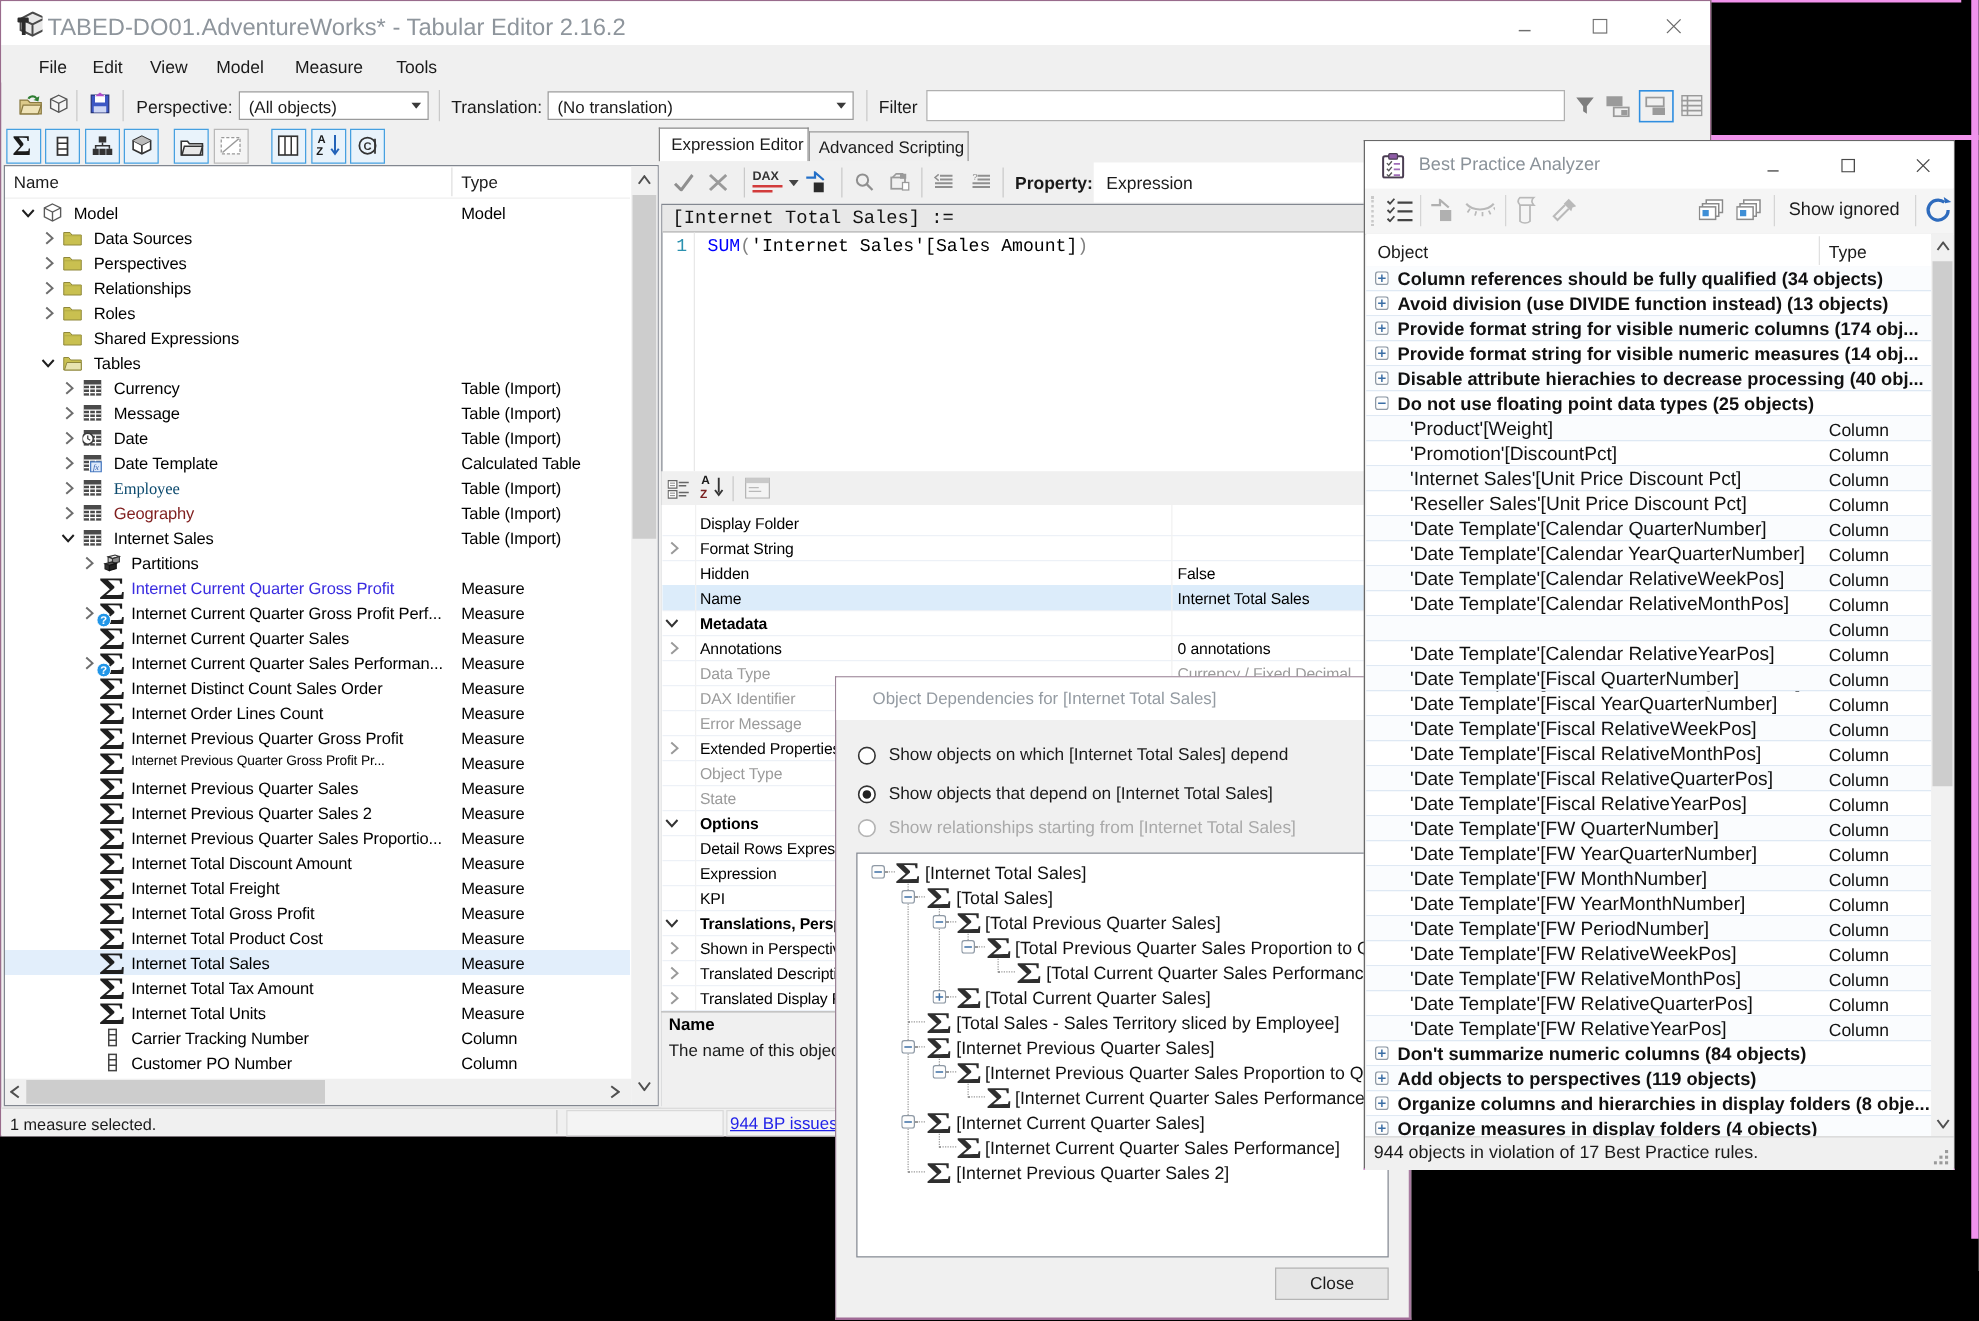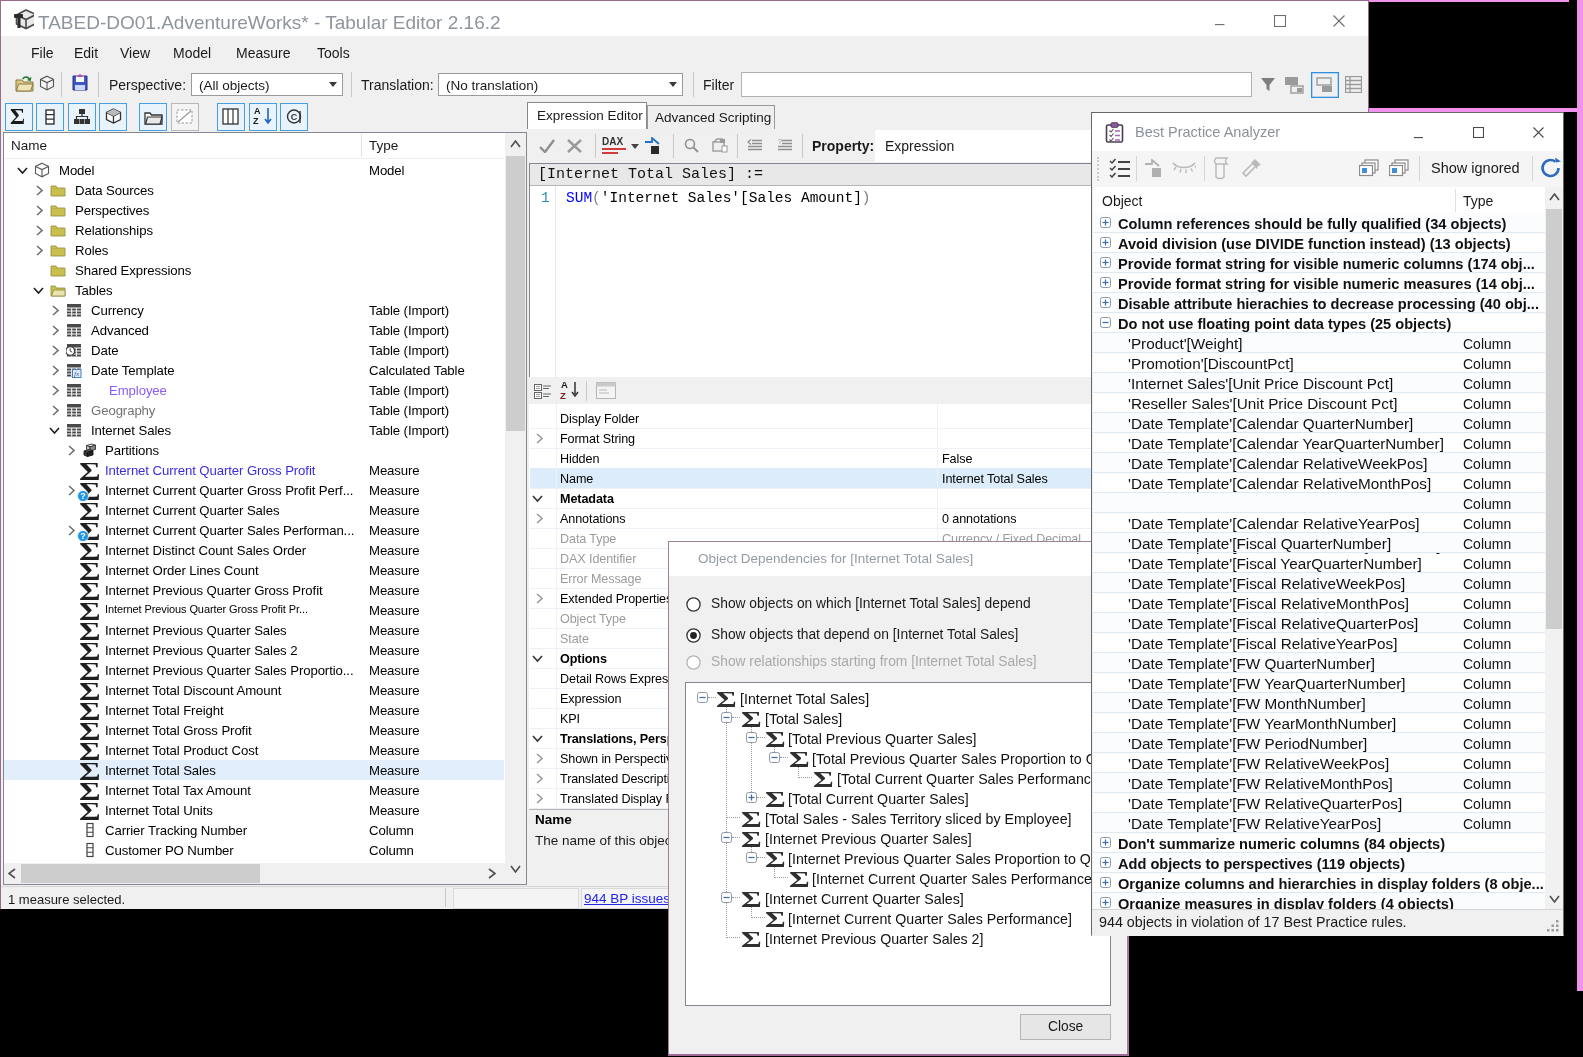--- a/index.html
+++ b/index.html
@@ -218,21 +218,21 @@
 <div class="abs" style="left:90px;top:303px;font-size:13.2px;color:#000;font-weight:400;font-family:'Liberation Sans',sans-serif;white-space:nowrap;line-height:1;letter-spacing:-0.1px">Currency</div>
 <div class="abs" style="left:368px;top:303px;font-size:13.2px;color:#000;font-weight:400;font-family:'Liberation Sans',sans-serif;white-space:nowrap;line-height:1;letter-spacing:-0.1px">Table (Import)</div>
 <svg class="abs" style="left:50px;top:324px" width="9" height="11">
       <path d="M2 1 L7 5.5 L2 10" fill="none" stroke="#6e6e6e" stroke-width="1.6"></path>
     </svg>
 <svg class="abs" style="left:65px;top:321px" width="16" height="16">
       <rect x="1" y="2" width="14" height="12.5" fill="#4a4a4a"></rect>
       <path d="M1 6 h14 M1 9 h14 M1 12 h14" stroke="#fff" stroke-width="1"></path>
       <path d="M5.7 6 v8.5 M10.4 6 v8.5" stroke="#fff" stroke-width="1"></path>
     </svg>
-<div class="abs" style="left:90px;top:323px;font-size:13.2px;color:#000;font-weight:400;font-family:'Liberation Sans',sans-serif;white-space:nowrap;line-height:1;letter-spacing:-0.1px">Advanced</div>
+<div class="abs" style="left:90px;top:323px;font-size:13.2px;color:#000;font-weight:400;font-family:'Liberation Sans',sans-serif;white-space:nowrap;line-height:1;letter-spacing:-0.1px">Message</div>
 <div class="abs" style="left:368px;top:323px;font-size:13.2px;color:#000;font-weight:400;font-family:'Liberation Sans',sans-serif;white-space:nowrap;line-height:1;letter-spacing:-0.1px">Table (Import)</div>
 <svg class="abs" style="left:50px;top:344px" width="9" height="11">
       <path d="M2 1 L7 5.5 L2 10" fill="none" stroke="#6e6e6e" stroke-width="1.6"></path>
     </svg>
 <svg class="abs" style="left:65px;top:341px" width="16" height="16">
       <rect x="1" y="2" width="14" height="12.5" fill="#4a4a4a"></rect>
       <path d="M1 6 h14 M1 9 h14 M1 12 h14" stroke="#fff" stroke-width="1"></path>
       <path d="M5.7 6 v8.5 M10.4 6 v8.5" stroke="#fff" stroke-width="1"></path>
       <circle cx="4.2" cy="9" r="4.4" fill="#fff" stroke="#3a3a3a" stroke-width="1.2"></circle>
       <path d="M4.2 6.4 v2.6 l2 1.2" stroke="#3a3a3a" stroke-width="1" fill="none"></path>
@@ -252,31 +252,31 @@
 <div class="abs" style="left:90px;top:363px;font-size:13.2px;color:#000;font-weight:400;font-family:'Liberation Sans',sans-serif;white-space:nowrap;line-height:1;letter-spacing:-0.1px">Date Template</div>
 <div class="abs" style="left:368px;top:363px;font-size:13.2px;color:#000;font-weight:400;font-family:'Liberation Sans',sans-serif;white-space:nowrap;line-height:1;letter-spacing:-0.1px">Calculated Table</div>
 <svg class="abs" style="left:50px;top:384px" width="9" height="11">
       <path d="M2 1 L7 5.5 L2 10" fill="none" stroke="#6e6e6e" stroke-width="1.6"></path>
     </svg>
 <svg class="abs" style="left:65px;top:381px" width="16" height="16">
       <rect x="1" y="2" width="14" height="12.5" fill="#4a4a4a"></rect>
       <path d="M1 6 h14 M1 9 h14 M1 12 h14" stroke="#fff" stroke-width="1"></path>
       <path d="M5.7 6 v8.5 M10.4 6 v8.5" stroke="#fff" stroke-width="1"></path>
     </svg>
-<div class="abs" style="left:108px;top:383px;font-size:13.2px;color:#8b5cf6;font-weight:400;font-family:Liberation Sans, sans-serif;white-space:nowrap;line-height:1;letter-spacing:-0.1px">Employee</div>
+<div class="abs" style="left:90px;top:383px;font-size:13.2px;color:#0c4a6e;font-weight:400;font-family:Liberation Serif, serif;white-space:nowrap;line-height:1;letter-spacing:-0.1px">Employee</div>
 <div class="abs" style="left:368px;top:383px;font-size:13.2px;color:#000;font-weight:400;font-family:'Liberation Sans',sans-serif;white-space:nowrap;line-height:1;letter-spacing:-0.1px">Table (Import)</div>
 <svg class="abs" style="left:50px;top:404px" width="9" height="11">
       <path d="M2 1 L7 5.5 L2 10" fill="none" stroke="#6e6e6e" stroke-width="1.6"></path>
     </svg>
 <svg class="abs" style="left:65px;top:401px" width="16" height="16">
       <rect x="1" y="2" width="14" height="12.5" fill="#4a4a4a"></rect>
       <path d="M1 6 h14 M1 9 h14 M1 12 h14" stroke="#fff" stroke-width="1"></path>
       <path d="M5.7 6 v8.5 M10.4 6 v8.5" stroke="#fff" stroke-width="1"></path>
     </svg>
-<div class="abs" style="left:90px;top:403px;font-size:13.2px;color:#737373;font-weight:400;font-family:'Liberation Sans',sans-serif;white-space:nowrap;line-height:1;letter-spacing:-0.1px">Geography</div>
+<div class="abs" style="left:90px;top:403px;font-size:13.2px;color:#7f1d1d;font-weight:400;font-family:'Liberation Sans',sans-serif;white-space:nowrap;line-height:1;letter-spacing:-0.1px">Geography</div>
 <div class="abs" style="left:368px;top:403px;font-size:13.2px;color:#000;font-weight:400;font-family:'Liberation Sans',sans-serif;white-space:nowrap;line-height:1;letter-spacing:-0.1px">Table (Import)</div>
 <svg class="abs" style="left:48px;top:425px" width="11" height="9">
       <path d="M1 2 L5.5 7 L10 2" fill="none" stroke="#1f1f1f" stroke-width="1.6"></path>
     </svg>
 <svg class="abs" style="left:65px;top:421px" width="16" height="16">
       <rect x="1" y="2" width="14" height="12.5" fill="#4a4a4a"></rect>
       <path d="M1 6 h14 M1 9 h14 M1 12 h14" stroke="#fff" stroke-width="1"></path>
       <path d="M5.7 6 v8.5 M10.4 6 v8.5" stroke="#fff" stroke-width="1"></path>
     </svg>
 <div class="abs" style="left:90px;top:423px;font-size:13.2px;color:#000;font-weight:400;font-family:'Liberation Sans',sans-serif;white-space:nowrap;line-height:1;letter-spacing:-0.1px">Internet Sales</div>

